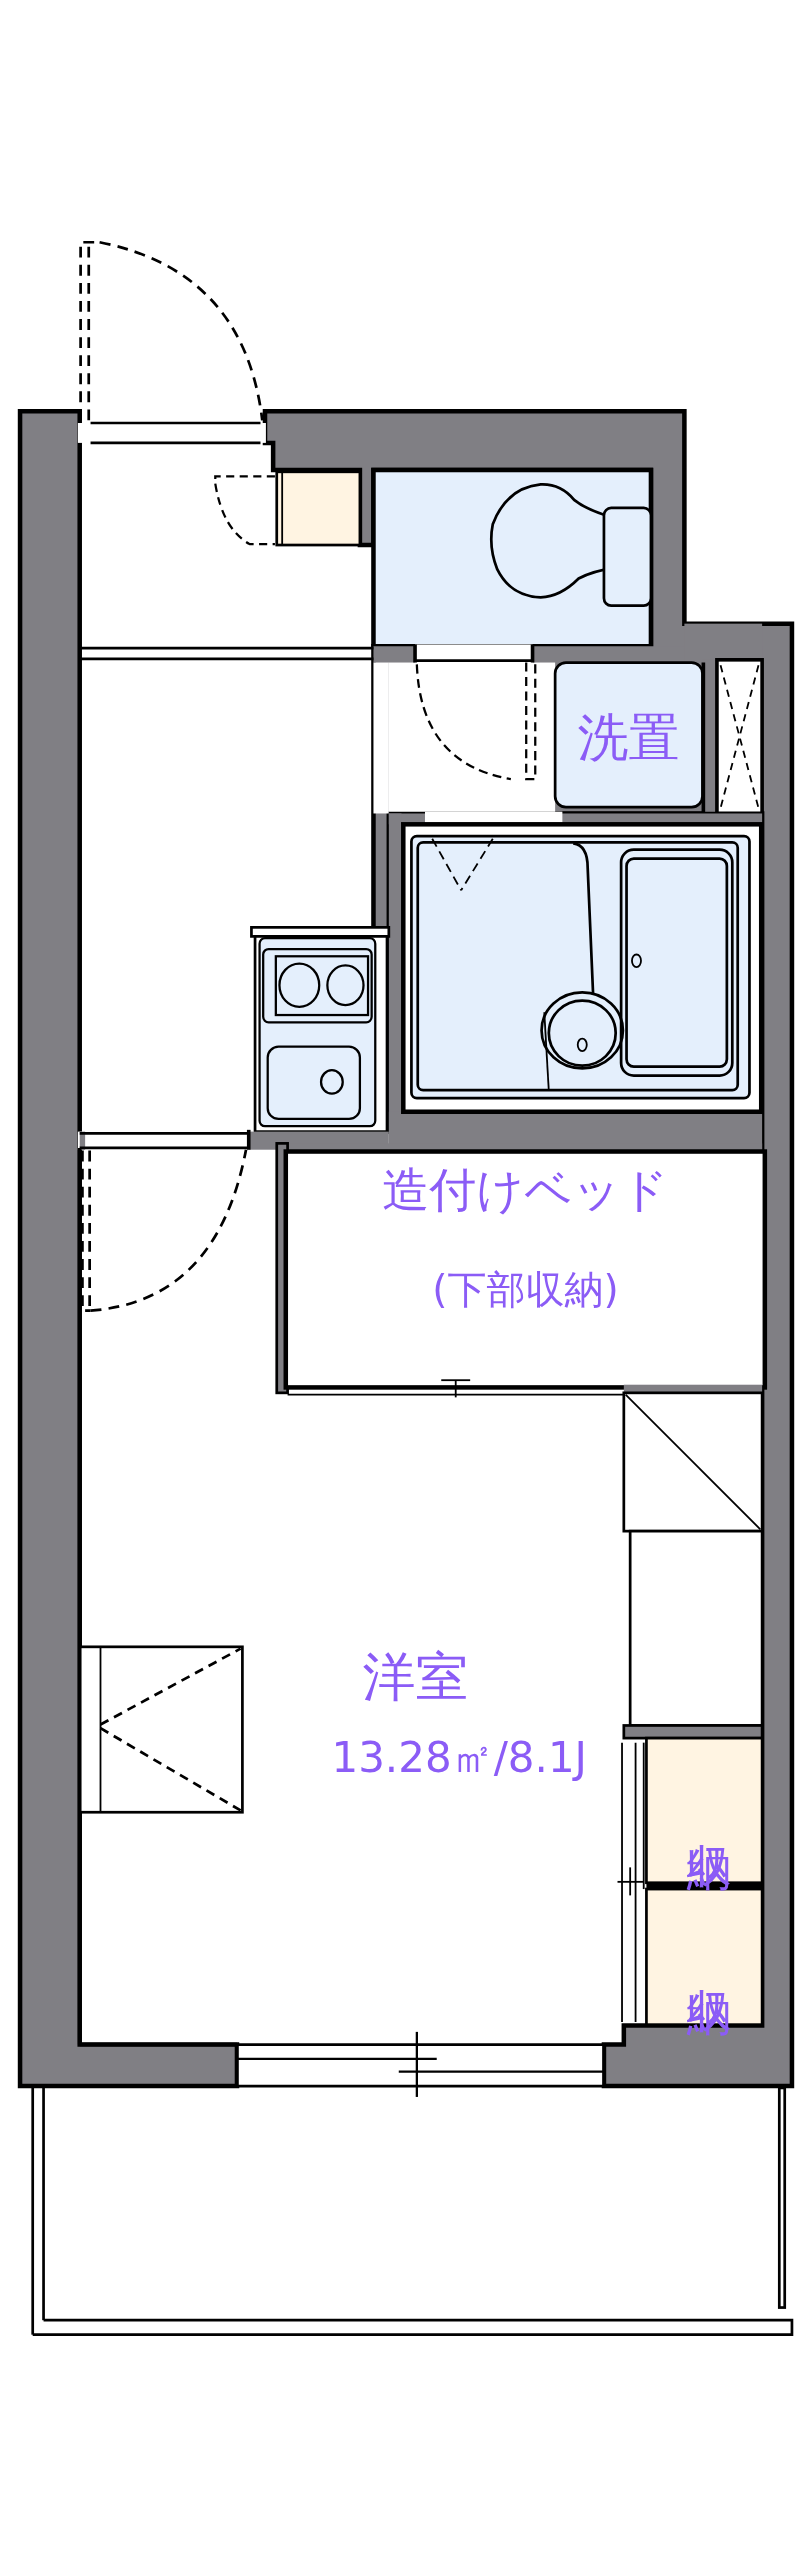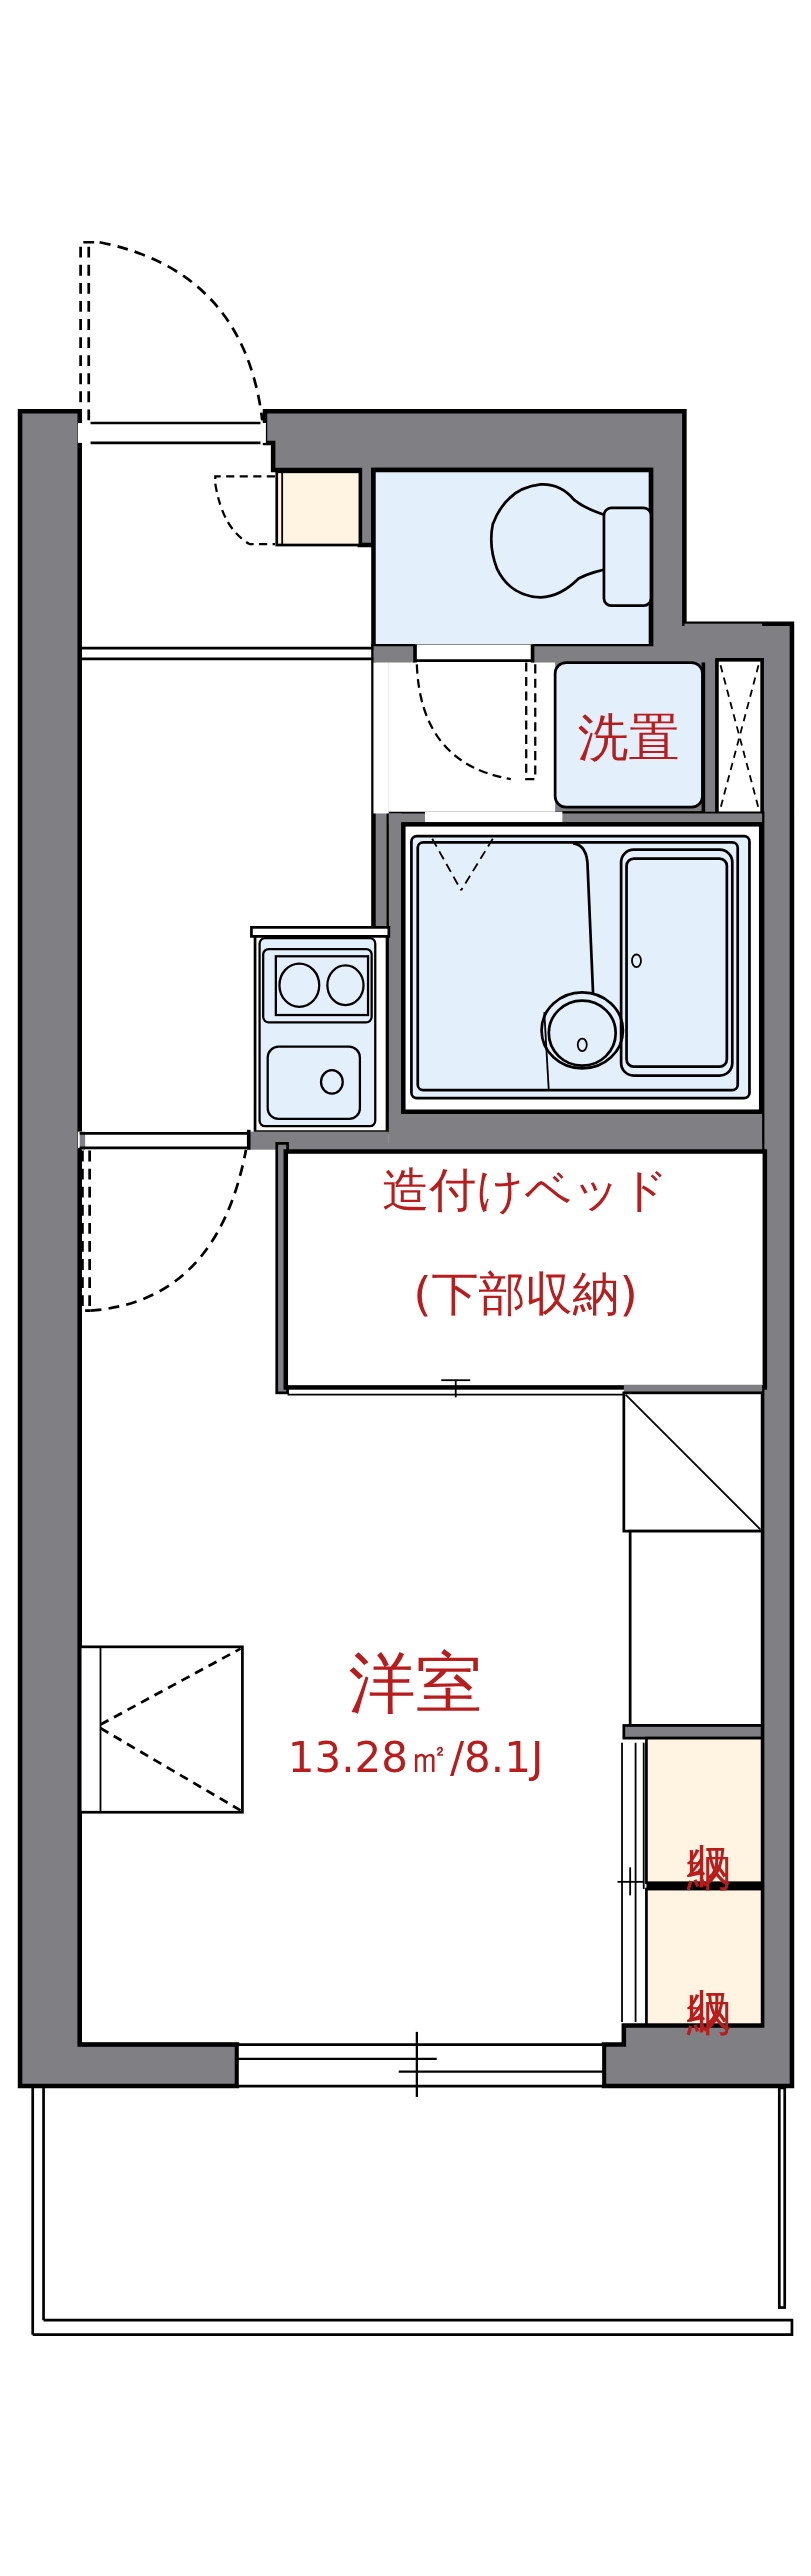--- a/index.html
+++ b/index.html
@@ -1,19 +1,19 @@
 <!DOCTYPE html>
 <html style="font-size:14.5px"><head>
 <meta charset="utf-8">
 <style>
   html,body{margin:0;padding:0;background:#ffffff;}
   body{width:812px;height:2576px;position:relative;overflow:hidden;
        font-family:"DejaVu Sans","Liberation Sans",sans-serif;}
   #plan{position:absolute;left:0;top:0;width:812px;height:2576px;}
-  .lbl{position:absolute;color:#b91c1c;text-align:center;white-space:nowrap;
+  .lbl{position:absolute;color:#8b5cf6;text-align:center;white-space:nowrap;
        font-family:"DejaVu Sans","Liberation Sans",sans-serif;line-height:1;}
   .vert{writing-mode:vertical-rl;text-orientation:upright;letter-spacing:3.6px;}
 </style>
 </head>
 <body>
 
 <svg id="plan" viewBox="0 0 898 2850" xmlns="http://www.w3.org/2000/svg">
 
   <g fill="#807f84" stroke="#000" stroke-width="5" stroke-linejoin="miter">
 
@@ -171,20 +171,20 @@
     <line x1="36" y1="2310" x2="36" y2="2583"></line>
     <line x1="48" y1="2310" x2="48" y2="2567"></line>
     <path d="M48 2567 H876 V2583 H36"></path>
     <rect x="862" y="2310" width="6" height="243"></rect>
   </g>
 </svg>
 
 <div class="lbl" style="left:555px;top:712px;width:147px;font-size:51px;">洗置</div>
 
 <div class="lbl" style="left:286px;top:1166px;width:479px;font-size:47px;">造付けベッド</div>
-<div class="lbl" style="left:286px;top:1270px;width:479px;font-size:47px;">(下部収納)</div>
+<div class="lbl" style="left:286px;top:1270px;width:479px;font-size:39px;">(下部収納)</div>
 
-<div class="lbl" style="left:271px;top:1650px;width:289px;font-size:67px;">洋室</div>
-<div class="lbl" style="left:244px;top:1737px;width:343px;font-size:42px;">13.28㎡/8.1J</div>
+<div class="lbl" style="left:271px;top:1650px;width:289px;font-size:53px;">洋室</div>
+<div class="lbl" style="left:244px;top:1737px;width:343px;font-size:42px;text-align:right;">13.28㎡/8.1J</div>
 
 <div class="lbl vert" style="left:678px;top:1758px;width:54px;height:108px;font-size:45px;">収納</div>
 <div class="lbl vert" style="left:678px;top:1903px;width:54px;height:108px;font-size:45px;">収納</div>
 
 
 </body></html>

